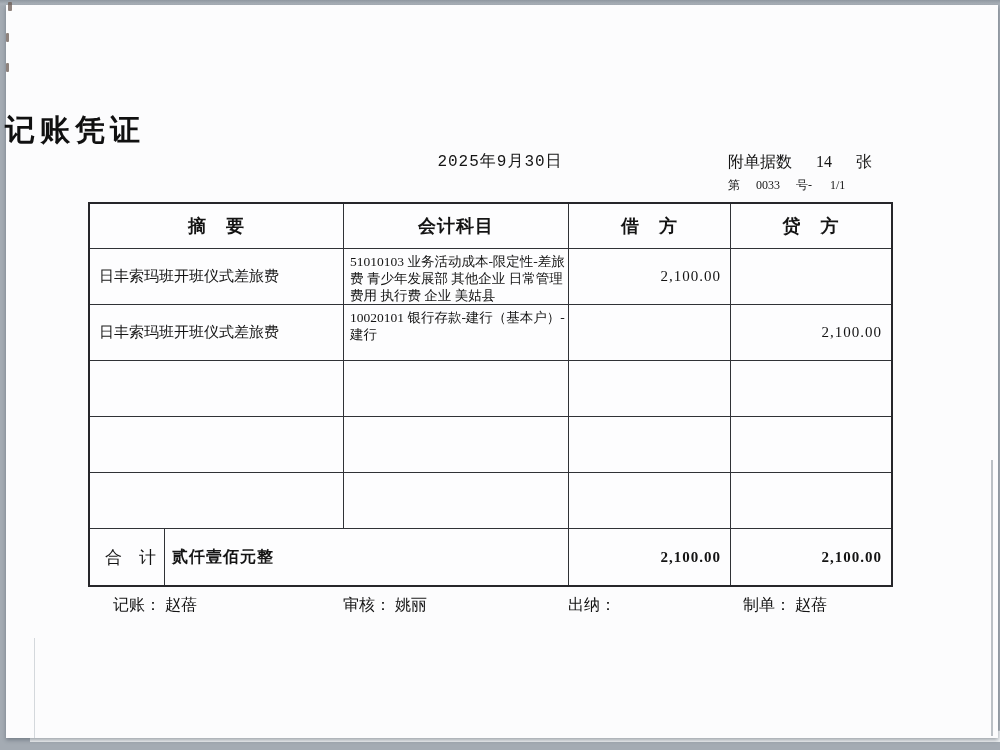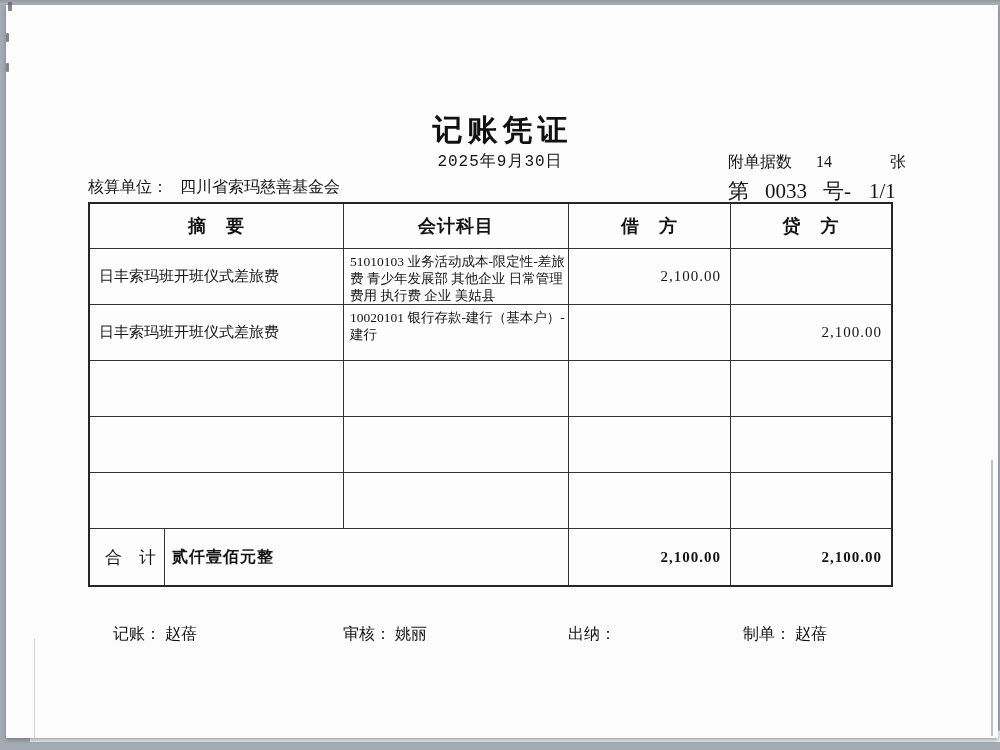--- a/index.html
+++ b/index.html
@@ -34,31 +34,31 @@
     background: #d4d8dc;
   }
   .speck { position: absolute; background: #6a5a52; opacity: .75; border-radius: 1px; }
   .speck.s1 { left: 8px; top: 2px;  width: 4px; height: 9px; }
   .speck.s2 { left: 6px; top: 33px; width: 3px; height: 9px; }
   .speck.s3 { left: 6px; top: 63px; width: 3px; height: 9px; }
 
   
   .title {
     position: absolute; left: 0; top: 110px; width: 1000px;
-    text-align: center; font-size: 30px; font-weight: 700; letter-spacing: 5px;
+    text-align: left; font-size: 30px; font-weight: 700; letter-spacing: 5px;
     padding-left: 5px; color: #101010;
   }
   .date {
     position: absolute; left: 0; top: 151px; width: 1000px;
     text-align: center; font-size: 16px; letter-spacing: 1px; font-family: Liberation Mono, monospace;
   }
   .attach-row { position: absolute; left: 728px; top: 152px; font-size: 16px; white-space: nowrap; }
   .attach-row .lbl { margin-right: 24px; }
-  .attach-row .cnt { margin-right: 58px; }
-  .number-row { position: absolute; left: 728px; top: 177px; font-size: 21px; white-space: nowrap; }
+  .attach-row .cnt { margin-right: 24px; }
+  .number-row { position: absolute; left: 728px; top: 177px; font-size: 12px; white-space: nowrap; }
   .number-row .p1 { margin-right: 16px; }
   .number-row .p2 { margin-right: 16px; }
   .number-row .p3 { margin-right: 18px; }
   .unit-row { position: absolute; left: 88px; top: 177px; font-size: 16px; white-space: nowrap; }
   .unit-row .name { margin-left: 12px; }
 
   
   .voucher-table {
     position: absolute; left: 88px; top: 202px; width: 805px;
     display: grid;
@@ -95,21 +95,21 @@
     display: flex; align-items: center; justify-content: center;
     font-weight: 400; font-size: 17px; padding-left: 7px;
   }
   .total-words {
     display: flex; align-items: center;
     padding-left: 7px; font-weight: 700; font-size: 16px; letter-spacing: 1px;
   }
   .total-amount { font-weight: 600; }
 
   
-  .sig { position: absolute; top: 595px; font-size: 16px; white-space: nowrap; margin-top: 29px; }
+  .sig { position: absolute; top: 595px; font-size: 16px; white-space: nowrap; }
   .sig .name { margin-left: 4px; }
   .sig.s1 { left: 113px; }
   .sig.s2 { left: 343px; }
   .sig.s3 { left: 568px; }
   .sig.s4 { left: 743px; font-family: Liberation Mono, monospace; }
 </style>
 </head>
 <body>
 
 <div class="scene">
@@ -122,23 +122,20 @@
   <div class="speck s3"></div>
 
   <div class="title">记账凭证</div>
   <div class="date">2025年9月30日</div>
 
   <div class="attach-row">
     <span class="lbl">附单据数</span><span class="cnt">14</span><span>张</span>
   </div>
   <div class="number-row">
     <span class="p1">第</span><span class="p2">0033</span><span class="p3">号-</span><span>1/1</span>
-  </div>
-  <div class="unit-row">
-    <span>核算单位：</span><span class="name">四川省索玛慈善基金会</span>
   </div>
 
   <div class="voucher-table">
 
     <div class="cell th span2">摘　要</div>
     <div class="cell th">会计科目</div>
     <div class="cell th">借　方</div>
     <div class="cell th last-col">贷　方</div>
 
     <div class="cell summary-cell span2">日丰索玛班开班仪式差旅费</div>

